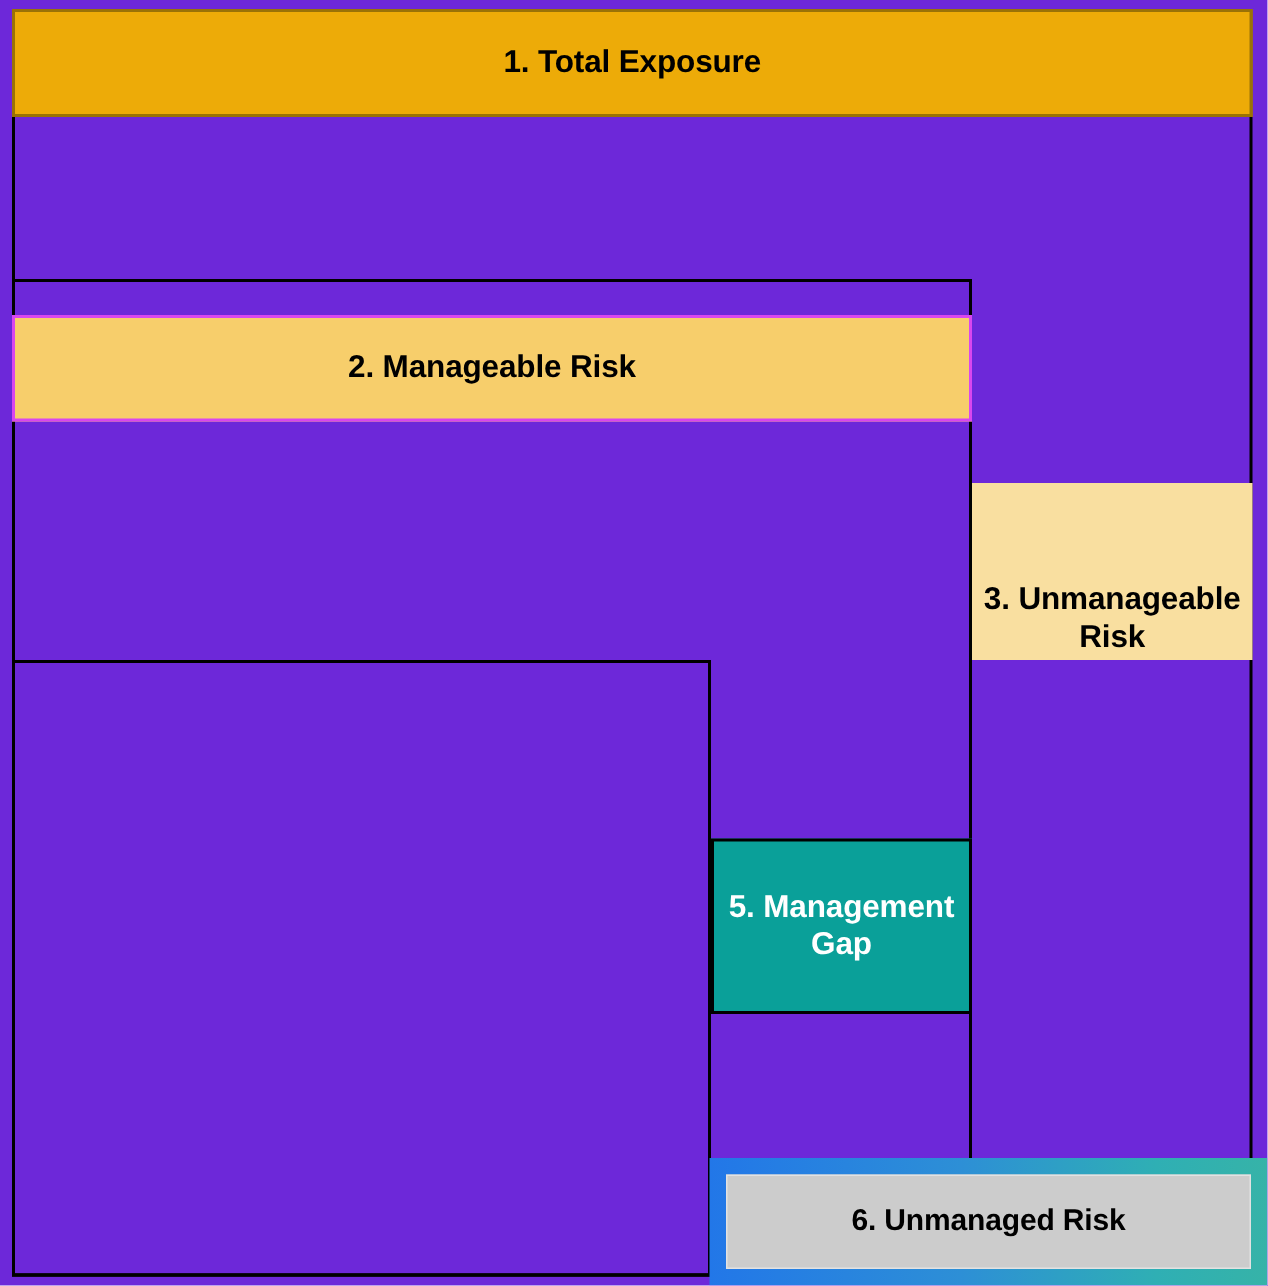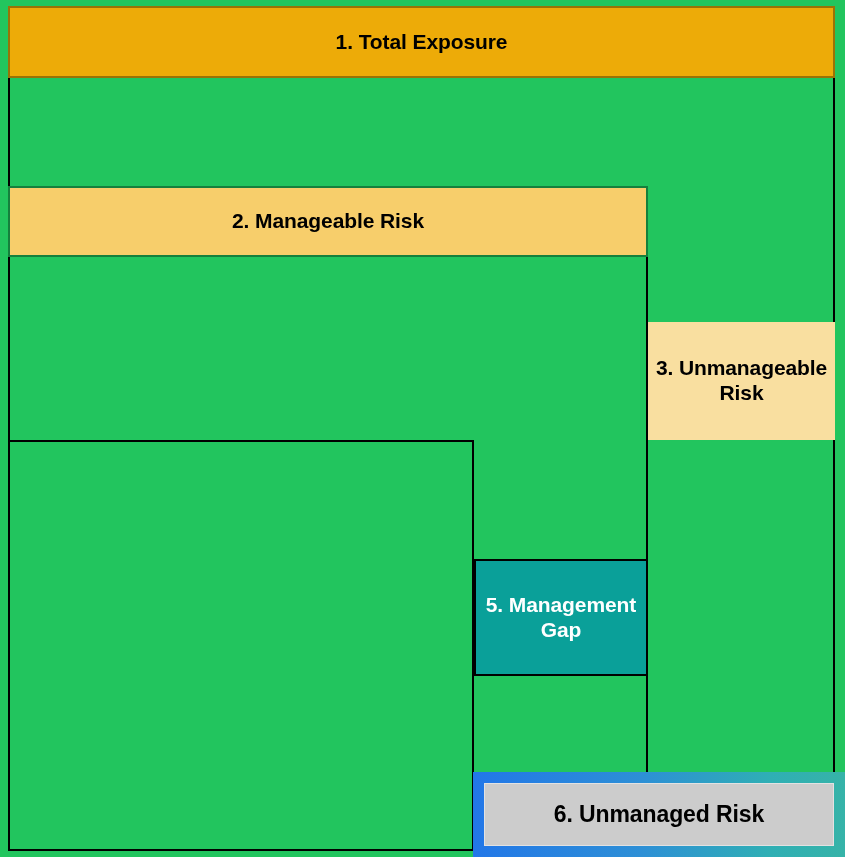--- a/index.html
+++ b/index.html
@@ -7,21 +7,21 @@
     padding: 0;
     background: #ffffff;
   }
   body {
     font-family: "Liberation Sans", sans-serif;
   }
   #canvas {
     position: relative;
     width: 845px;
     height: 857px;
-    background: #22c55e;
+    background: #6d28d9;
     overflow: hidden;
   }
 
   
   .frame {
     position: absolute;
     border: 2px solid #000000;
     background: transparent;
     box-sizing: border-box;
   }
@@ -41,22 +41,23 @@
     padding: 2px 6px;
   }
 
   .bar.total {
     background: #EDAB08;
     border: 2px solid #9a7206;
     color: #000000;
   }
   .bar.manageable {
     background: #F7CE6B;
-    border: 2px solid #15803d;
+    border: 2px solid #d946ef;
     color: #000000;
+    margin-top: 24px;
   }
   .bar.unmanageable {
     background: #F9DFA0;
     border: none;
     color: #000000;
   }
   .bar.managed {
     background: #006C62;
     border: 2px solid #000000;
     color: #ffffff;
@@ -77,42 +78,42 @@
     width: 100%;
     height: 100%;
     background: #CCCCCC;
     border: 1px solid #E2E2E2;
     box-sizing: border-box;
     display: flex;
     align-items: center;
     justify-content: center;
     color: #000000;
     font-weight: bold;
-    font-size: 23px;
+    font-size: 20px;
     text-align: center;
   }
 </style>
 </head>
 <body>
 
 <div id="canvas">
 
   <div class="frame" style="left:8px; top:6px; width:827px; height:845px;"></div>
   <div class="frame" style="left:8px; top:186px; width:640px; height:665px;"></div>
   <div class="frame" style="left:8px; top:440px; width:466px; height:411px;"></div>
 
   <div class="bar total" style="left:8px; top:6px; width:827px; height:72px;">
     <span>1. Total Exposure</span>
   </div>
 
   <div class="bar manageable" style="left:8px; top:186px; width:640px; height:71px;">
     <span>2. Manageable Risk</span>
   </div>
 
-  <div class="bar unmanageable" style="left:648px; top:322px; width:187px; height:118px;">
+  <div class="bar unmanageable" style="left:648px; top:322px; width:187px; height:118px;align-items:flex-end;">
     <span>3. Unmanageable Risk</span>
   </div>
 
 
   <div class="bar gap" style="left:474px; top:559px; width:174px; height:117px;text-align:center;">
     <span>5. Management Gap</span>
   </div>
 
   <div class="bar unmanaged-wrap" style="left:473px; top:772px; width:372px; height:85px;">
     <div class="unmanaged-inner">

